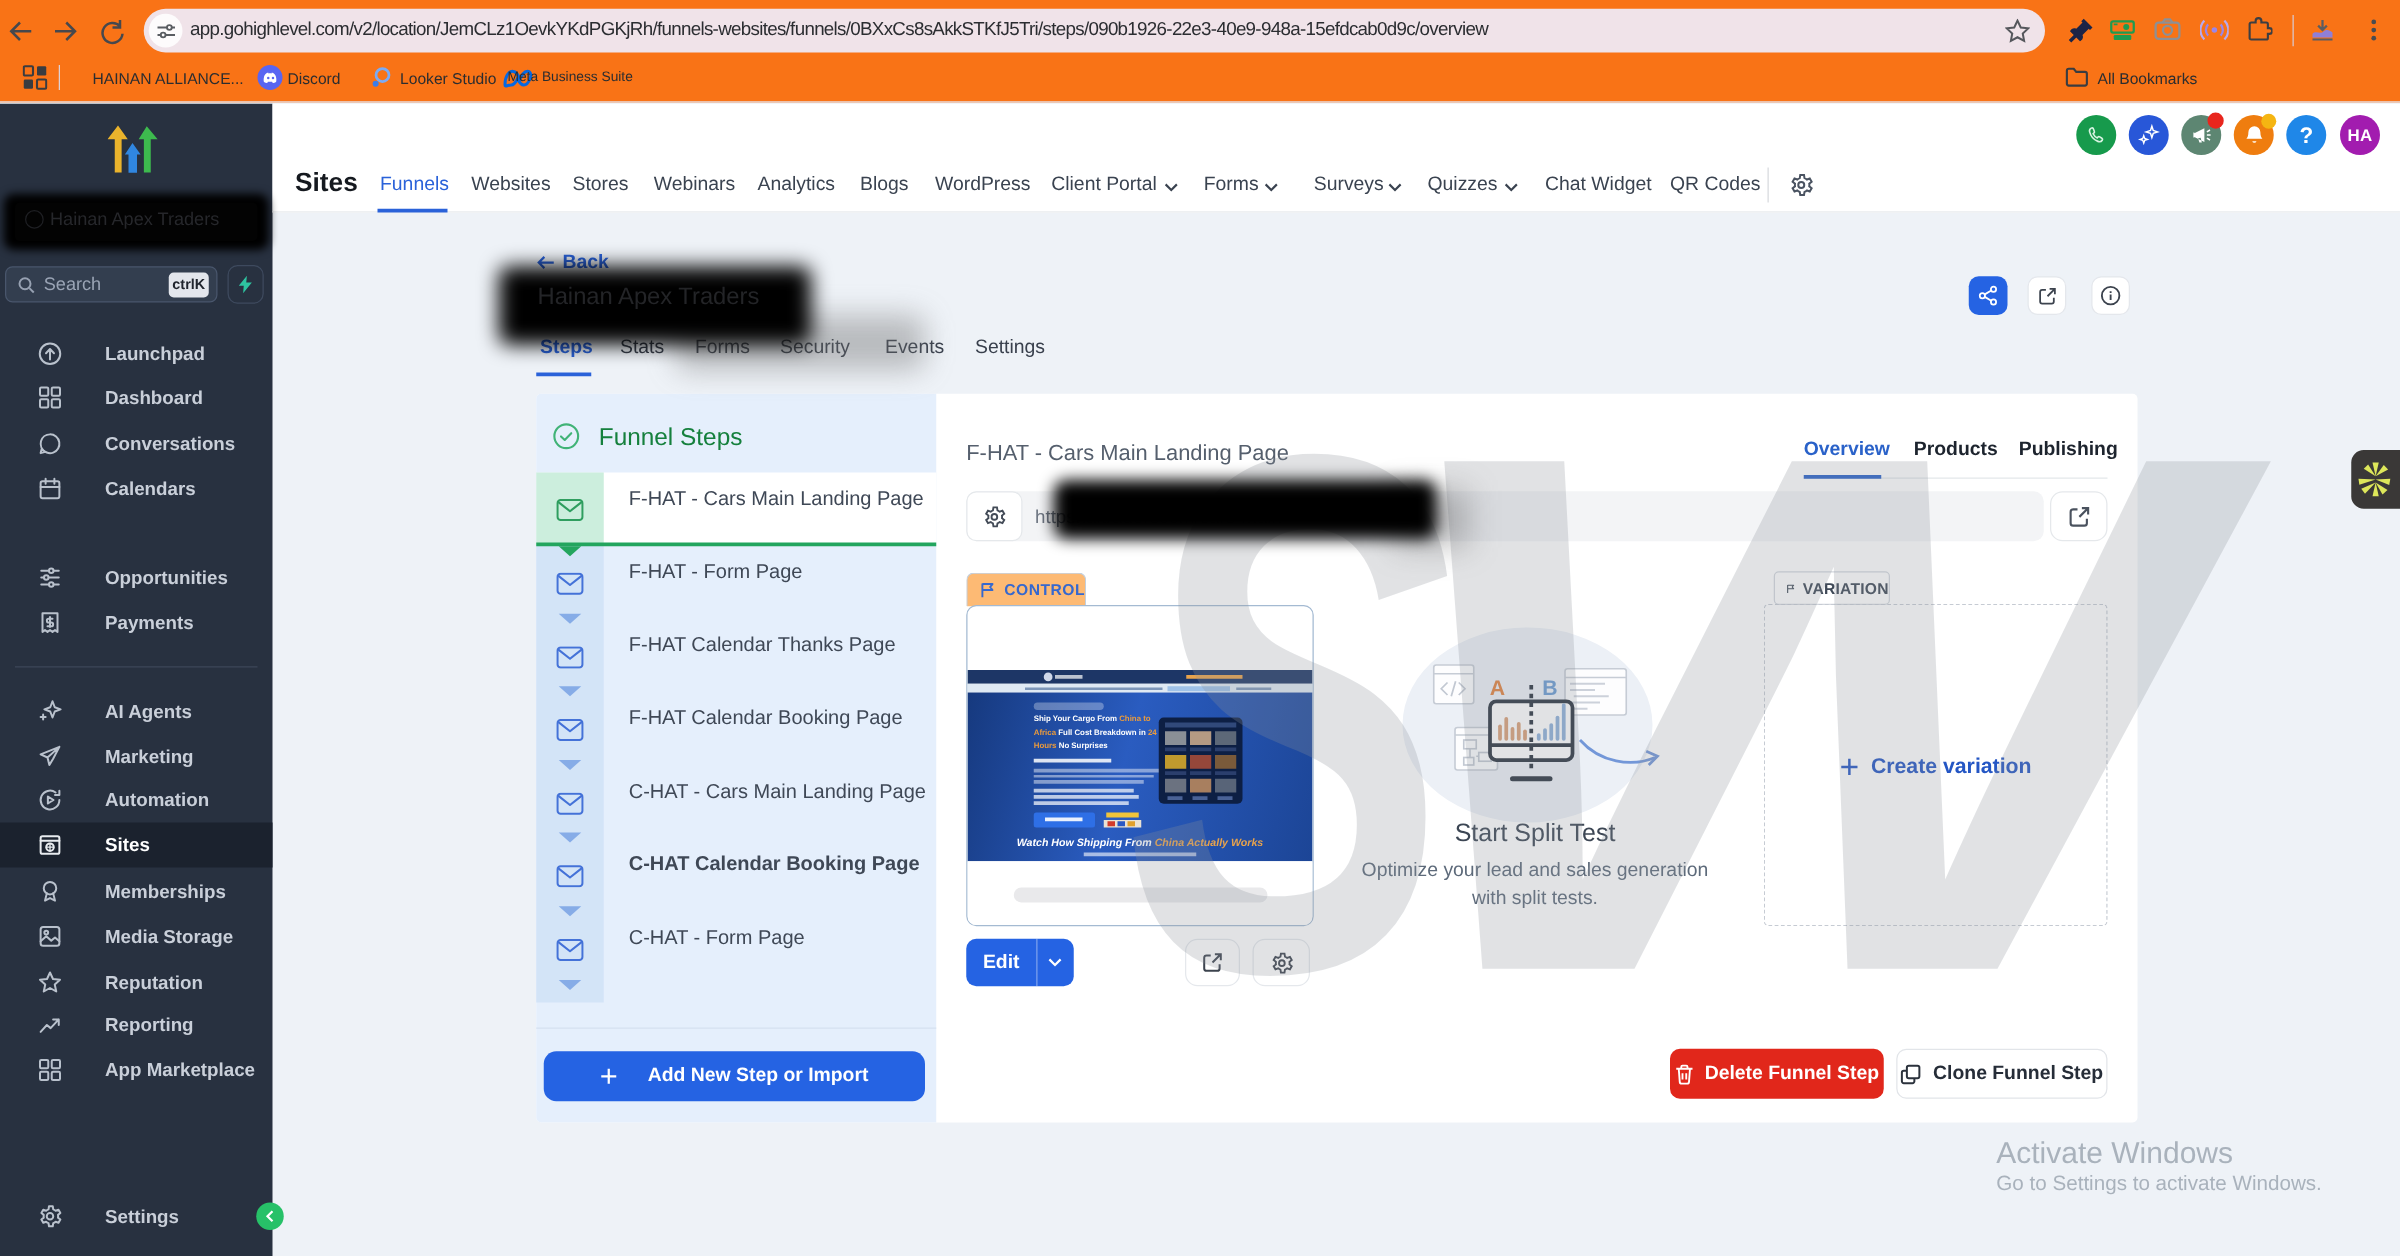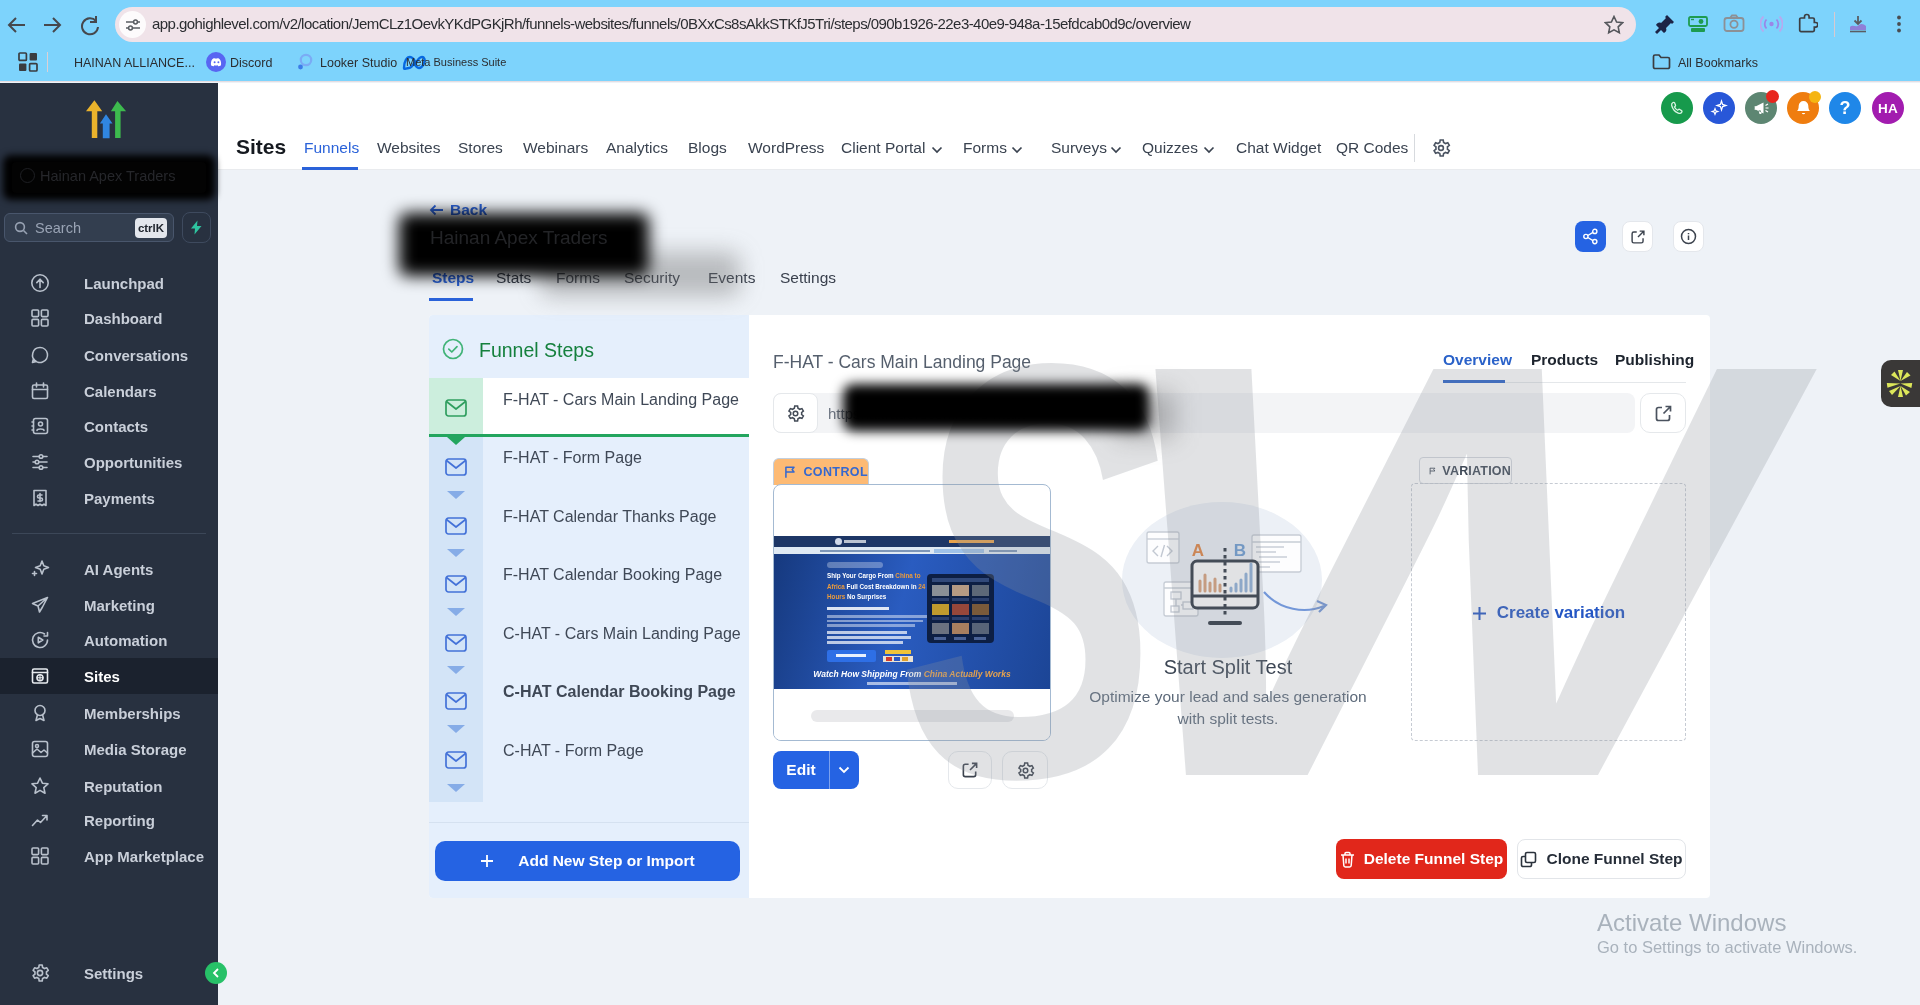--- a/index.html
+++ b/index.html
@@ -8,21 +8,21 @@
   .abs { position:absolute; }
   .nw { white-space:nowrap; }
   #page { position:relative; width:1920px; height:1005px; background:#eef2f7; }
   .flex { display:flex; align-items:center; }
   .ctr { display:flex; align-items:center; justify-content:center; }
 </style>
 </head>
 <body>
 <div id="page">
 
-  <div class="abs" id="chrome" style="left:0;top:0;width:1920px;height:82px;background:#7dd3fc;border-bottom:1px solid #e6dde1;">
+  <div class="abs" id="chrome" style="left:0;top:0;width:1920px;height:82px;background:#f97316;border-bottom:1px solid #e6dde1;">
 
     <svg class="abs" style="left:6px;top:14px" width="100" height="22" viewBox="0 0 100 22">
       <path d="M19 11 H4 M10 4 L3 11 L10 18" stroke="#46484d" stroke-width="2" fill="none"></path>
       <path d="M38 11 H53 M47 4 L54 11 L47 18" stroke="#46484d" stroke-width="2" fill="none"></path>
       <path d="M90 7 A8 8 0 1 0 92 13 M90 2 L90 8 L84 8" stroke="#46484d" stroke-width="2" fill="none"></path>
     </svg>
 
     <div class="abs" style="left:115px;top:7px;width:1521px;height:35px;border-radius:18px;background:#f0e3e9;"></div>
     <div class="abs ctr" style="left:119px;top:11px;width:27px;height:27px;border-radius:50%;background:#fdfbfc;">
       <svg width="16" height="16" viewBox="0 0 16 16">
@@ -156,29 +156,20 @@
           <path d="M10 2.5 a7.5 7.5 0 1 1 -6.5 11.2 L2.5 17.5 L6.3 16.5 A7.5 7.5 0 0 1 10 2.5 Z"></path>
         </svg>
         <span>Conversations</span>
       </div>
     <div class="nitem" style="top:290px">
         <svg width="20" height="20" viewBox="0 0 20 20">
           <rect x="2.5" y="4" width="15" height="13.5" rx="1.5"></rect>
           <path d="M2.5 8.5 h15 M6.5 2 v4 M13.5 2 v4"></path>
         </svg>
         <span>Calendars</span>
-      </div>
-    <div class="nitem" style="top:325px">
-        <svg width="20" height="20" viewBox="0 0 20 20">
-          <rect x="3.5" y="2.5" width="14" height="15" rx="2"></rect>
-          <path d="M3.5 6 h-1.5 M3.5 10 h-1.5 M3.5 14 h-1.5"></path>
-          <circle cx="10.5" cy="8" r="2"></circle>
-          <path d="M7 14.5 c0-2 7-2 7 0"></path>
-        </svg>
-        <span>Contacts</span>
       </div>
     <div class="nitem" style="top:361px">
         <svg width="20" height="20" viewBox="0 0 20 20">
           <path d="M3 4.5 h6 M13 4.5 h4 M3 10 h2 M9 10 h8 M3 15.5 h6 M13 15.5 h4"></path>
           <circle cx="11" cy="4.5" r="1.8"></circle>
           <circle cx="7" cy="10" r="1.8"></circle>
           <circle cx="11" cy="15.5" r="1.8"></circle>
         </svg>
         <span>Opportunities</span>
       </div>

